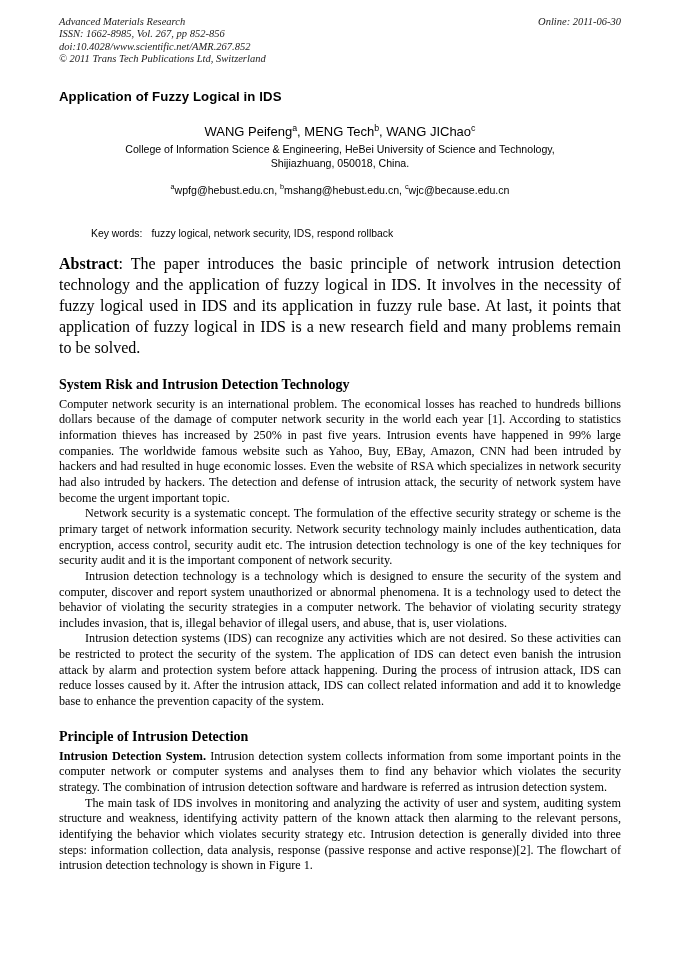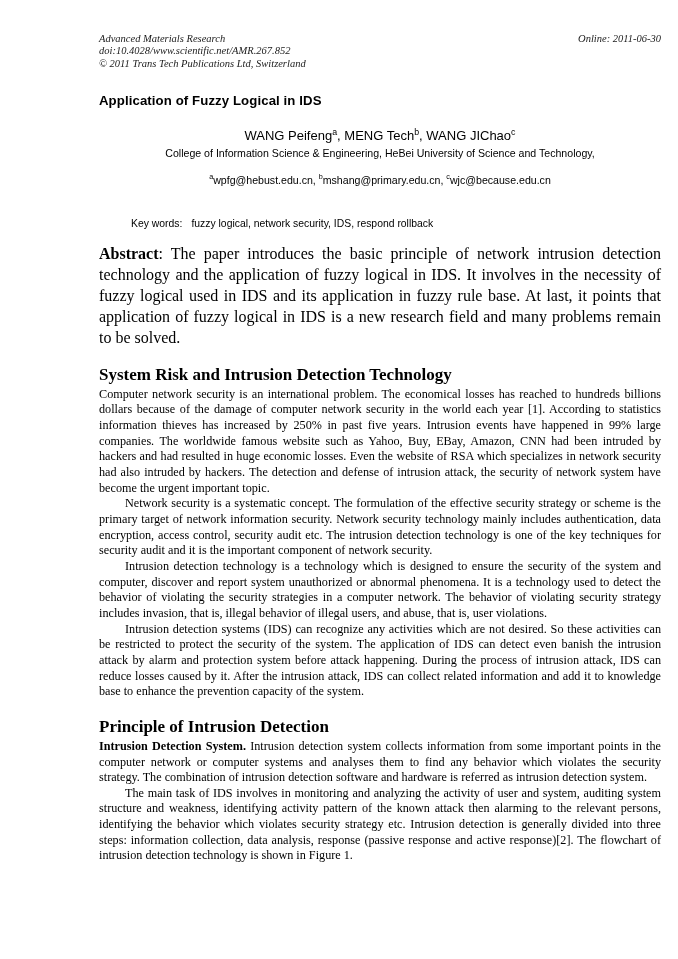--- a/index.html
+++ b/index.html
@@ -17,23 +17,22 @@
     width: 678px;
     height: 959px;
     margin: 0 auto;
     background: #ffffff;
     box-sizing: border-box;
     overflow: hidden;
   }
   .content {
     position: absolute;
     left: 59px;
-    top: 33px;
+    top: 16px;
     width: 562px;
-    margin-left: 40px;
   }
 
   
   .jheader {
     position: relative;
     font-family: "Liberation Serif", serif;
     font-style: italic;
     font-size: 10.5px;
     line-height: 12.4px;
     color: #1a1a1a;
@@ -100,21 +99,21 @@
   .abstract {
     font-size: 16px;
     line-height: 21px;
     text-align: justify;
     margin-top: 12px;
   }
   .abstract .ab-label { font-weight: bold; }
 
   
   .section-head {
-    font-size: 17px;
+    font-size: 14px;
     font-weight: bold;
     margin-top: 19px;
     margin-bottom: 5px;
     line-height: 15px;
   }
   p.body {
     font-size: 12.2px;
     line-height: 15.65px;
     text-align: justify;
     margin: 0;
@@ -125,38 +124,40 @@
 </style>
 </head>
 <body>
 
 <div class="page">
   <div class="content">
 
     <div class="jheader">
       <div class="left-block">
         <div>Advanced Materials Research</div>
+        <div>ISSN: 1662-8985, Vol. 267, pp 852-856</div>
         <div>doi:10.4028/www.scientific.net/AMR.267.852</div>
         <div>© 2011 Trans Tech Publications Ltd, Switzerland</div>
       </div>
       <div class="online">Online: 2011-06-30</div>
     </div>
 
     <div class="doc-title">Application of Fuzzy Logical in IDS</div>
 
     <div class="authors">
       <span>WANG Peifeng</span><sup>a</sup><span>, </span><span>MENG Tech</span><sup>b</sup><span>, </span><span>WANG JIChao</span><sup>c</sup>
     </div>
 
     <div class="affiliation">
       <div>College of Information Science &amp; Engineering, HeBei University of Science and Technology,</div>
+      <div>Shijiazhuang, 050018, China.</div>
     </div>
 
     <div class="emails">
-      <sup>a</sup><span>wpfg@hebust.edu.cn, </span><sup>b</sup><span>mshang@primary.edu.cn, </span><sup>c</sup><span>wjc@because.edu.cn</span>
+      <sup>a</sup><span>wpfg@hebust.edu.cn, </span><sup>b</sup><span>mshang@hebust.edu.cn, </span><sup>c</sup><span>wjc@because.edu.cn</span>
     </div>
 
     <div class="keywords">
       <span class="kw-label">Key words:</span><span>fuzzy logical, network security, IDS, respond rollback</span>
     </div>
 
     <div class="abstract">
       <span class="ab-label">Abstract</span><span>: The paper introduces the basic principle of network intrusion detection technology and the application of fuzzy logical in IDS. It involves in the necessity of fuzzy logical used in IDS and its application in fuzzy rule base. At last, it points that application of fuzzy logical in IDS is a new research field and many problems remain to be solved.</span>
     </div>
 

